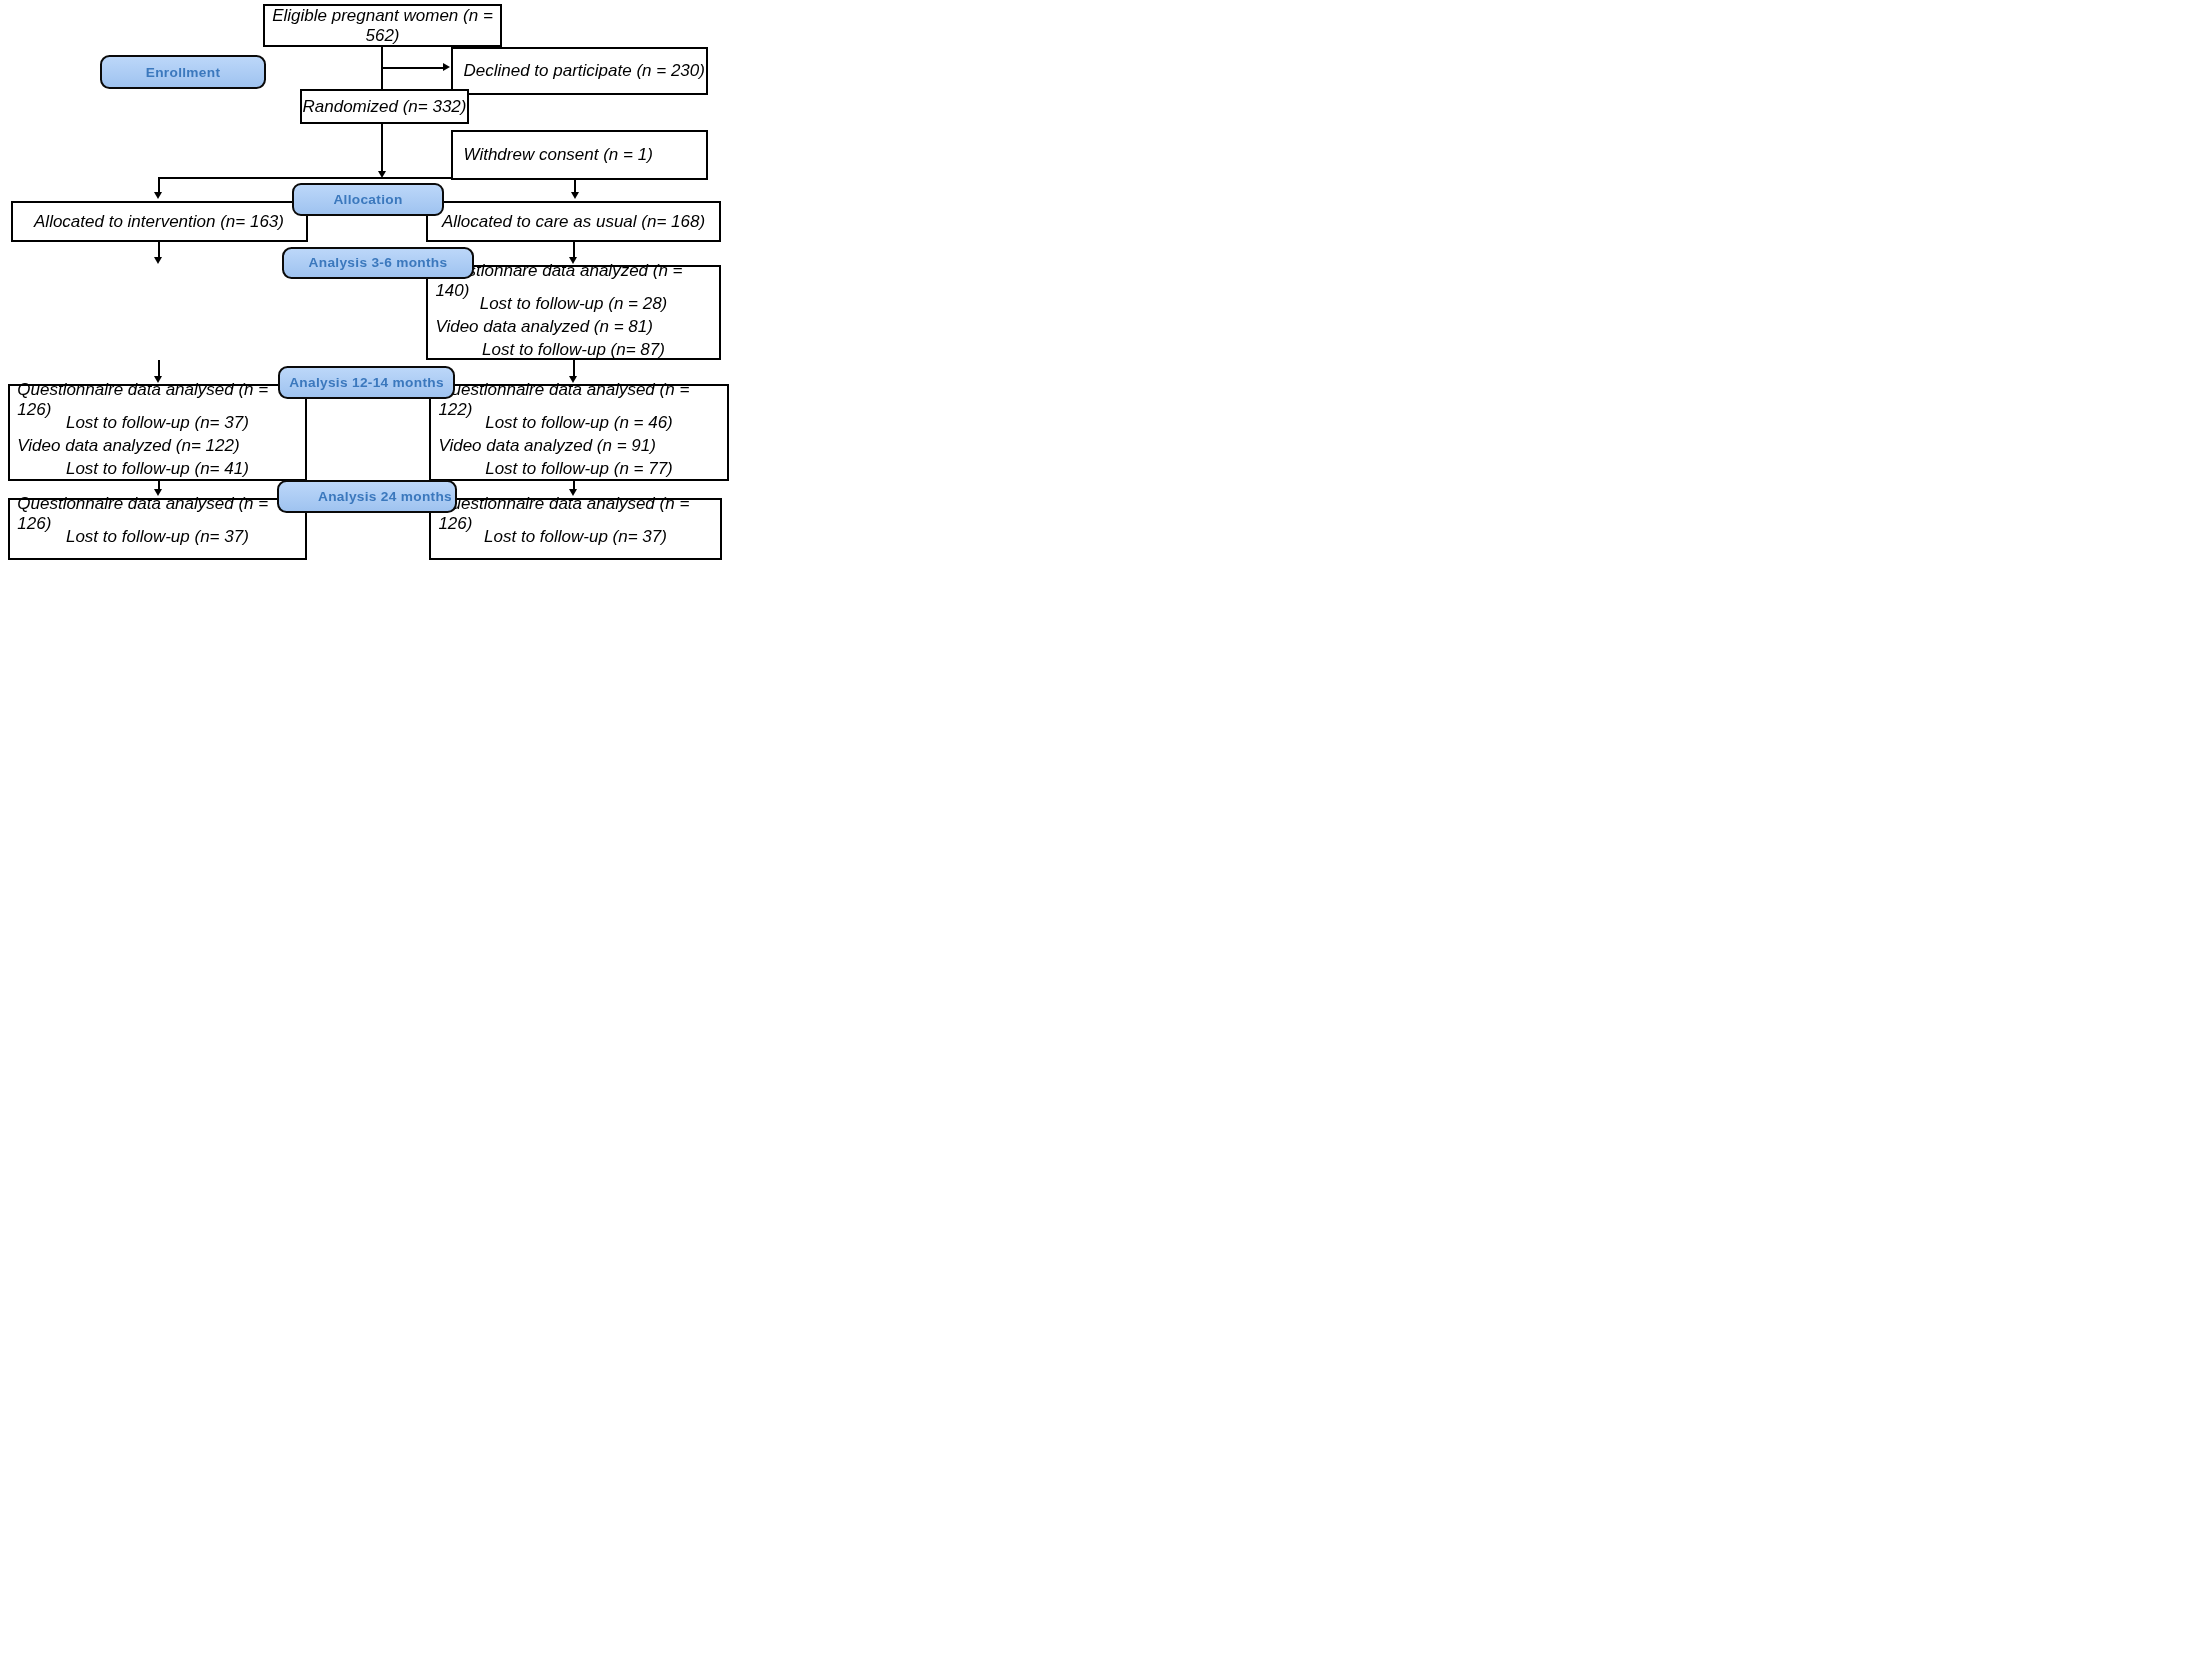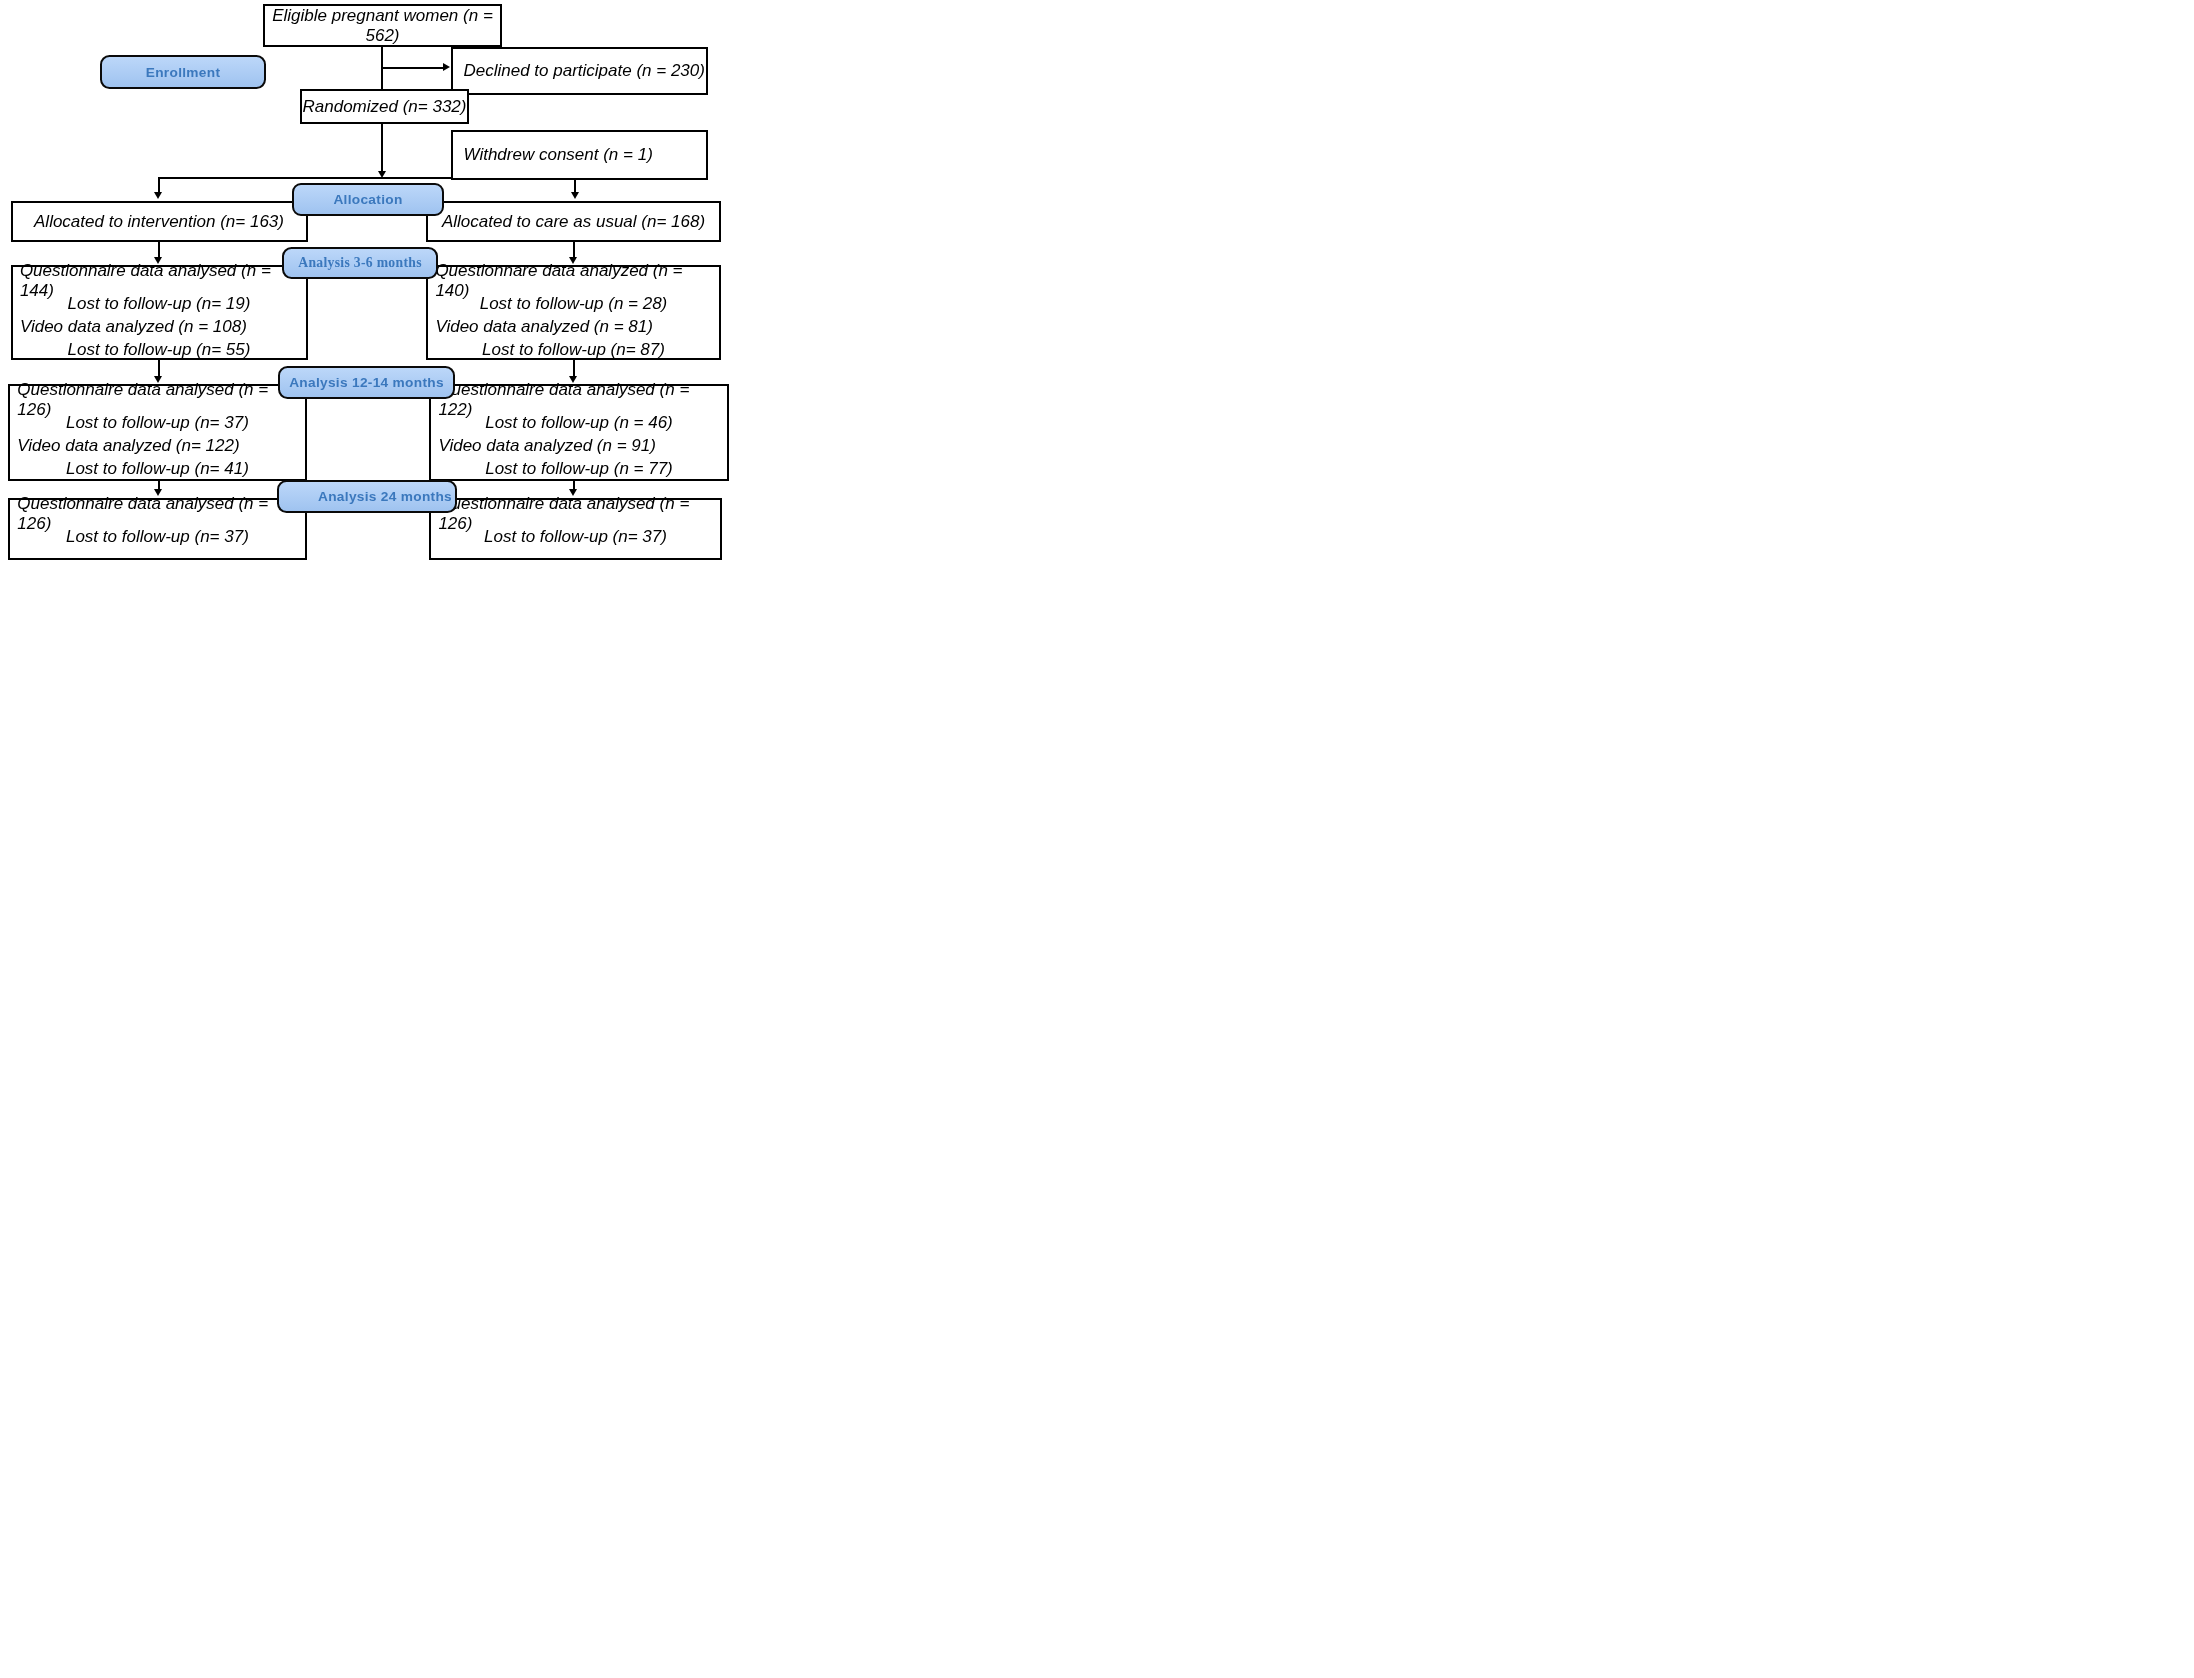--- a/index.html
+++ b/index.html
@@ -115,33 +115,27 @@
   <div class="box ctr" style="left:10.5px;top:201px;width:297px;height:41px;">
     <span>Allocated to intervention (n= 163)</span>
   </div>
   <div class="box ctr" style="left:426px;top:201px;width:295px;height:41px;">
     <span>Allocated to care as usual (n= 168)</span>
   </div>
   <div class="stage" style="left:292px;top:183px;width:152px;height:33px;border-radius:9px;">
     <span>Allocation</span>
   </div>
 
-  <div class="box mline" style="left:10.5px;top:265px;width:297px;height:95px;">
-    <div class="line l-left">Questionnaire data analysed (n = 144)</div>
-    <div class="line l-center">Lost to follow-up (n= 19)</div>
-    <div class="line l-left">Video data analyzed (n = 108)</div>
-    <div class="line l-center">Lost to follow-up (n= 55)</div>
-  </div>
   <div class="box mline" style="left:426px;top:265px;width:295px;height:95px;">
     <div class="line l-left">Questionnare data analyzed (n = 140)</div>
     <div class="line l-center">Lost to follow-up (n = 28)</div>
     <div class="line l-left">Video data analyzed (n = 81)</div>
     <div class="line l-center">Lost to follow-up (n= 87)</div>
   </div>
-  <div class="stage" style="left:282px;top:247px;width:156px;height:31.5px;font-family:Liberation Serif, serif;">
+  <div class="stage" style="left:282px;top:247px;width:192px;height:31.5px;">
     <span>Analysis 3-6 months</span>
   </div>
 
   <div class="box mline" style="left:7.9px;top:384px;width:299px;height:97px;">
     <div class="line l-left">Questionnaire data analysed (n = 126)</div>
     <div class="line l-center">Lost to follow-up (n= 37)</div>
     <div class="line l-left">Video data analyzed (n= 122)</div>
     <div class="line l-center">Lost to follow-up (n= 41)</div>
   </div>
   <div class="box mline" style="left:429px;top:384px;width:300px;height:97px;">

